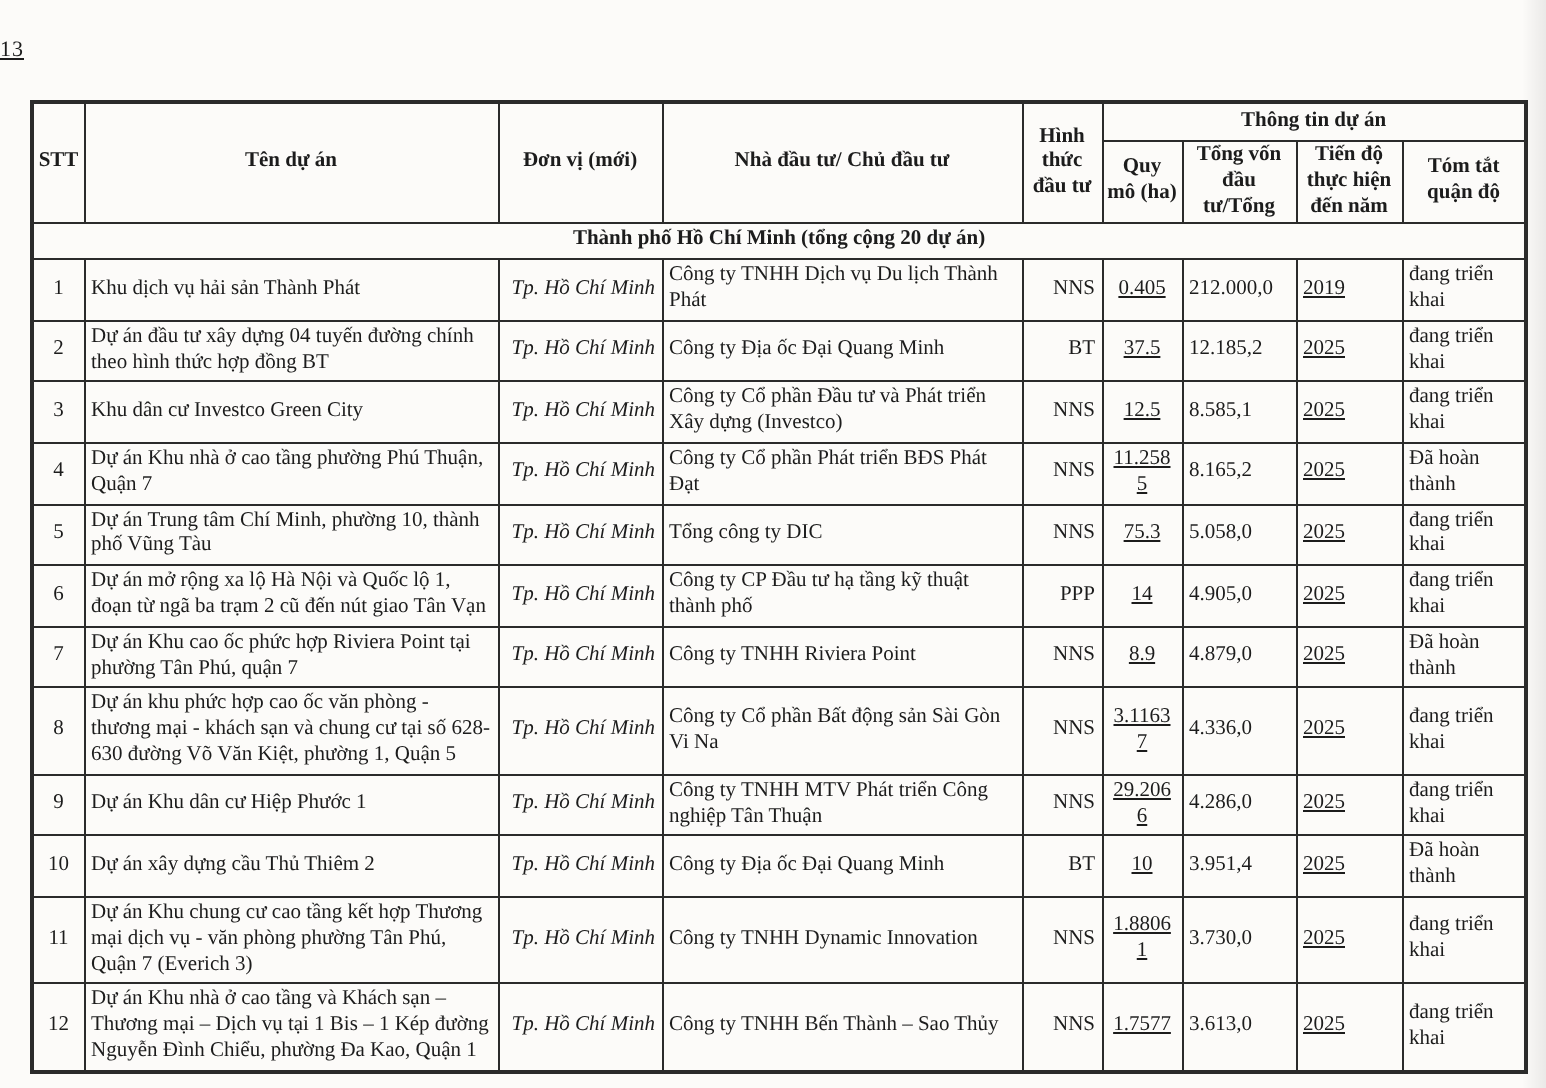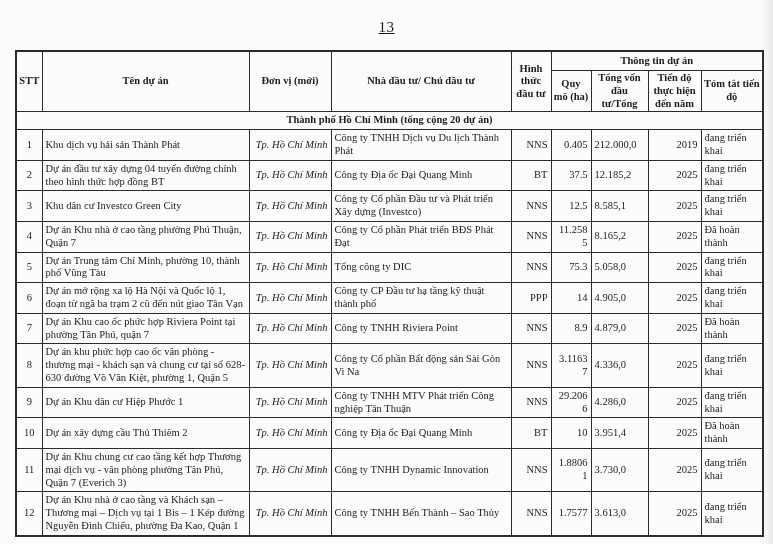--- a/index.html
+++ b/index.html
@@ -18,22 +18,22 @@
   .page-edge-shadow {
     position: absolute;
     top: 0;
     right: 0;
     width: 12px;
     height: 100%;
     background: linear-gradient(to right, rgba(0,0,0,0), rgba(0,0,0,0.07));
     pointer-events: none;
   }
   .page-number {
-    text-align: center;
-    font-size: 15px;
+    text-align: left;
+    font-size: 11px;
     padding-top: 19px;
     letter-spacing: 0.5px;
     text-decoration: underline;
   }
   table.doc-table {
     position: absolute;
     left: 15px;
     top: 50px;
     width: 747px;
     border-collapse: collapse;
@@ -53,23 +53,23 @@
   table.doc-table th {
     font-weight: bold;
     text-align: center;
     padding: 1px 2px;
   }
   td.c-stt    { text-align: center; }
   td.c-name   { text-align: left; padding-left: 4px; margin-left: 40px; }
   td.c-unit   { text-align: right; padding-left: 4px; font-style: italic; }
   td.c-inv    { text-align: left; padding-left: 4px; margin-left: 44px; }
   td.c-form   { text-align: right; padding-left: 3px; }
-  td.c-area   { text-align: right; padding-right: 3px; }
+  td.c-area   { text-align: center; padding-right: 3px; text-decoration: underline; }
   td.c-cap    { padding-right: 3px; }
-  td.c-year   { text-align: right; }
+  td.c-year   { text-align: left; text-decoration: underline; }
   td.c-status { text-align: left; padding-left: 3px; font-family: Liberation Serif, serif; }
   tr.section-row td {
     text-align: center;
     font-weight: bold;
     padding: 2px 0;
   }
   thead tr.group-row th { height: 16px; }
 </style>
 </head>
 <body>
@@ -94,21 +94,21 @@
       <th rowspan="2">Tên dự án</th>
       <th rowspan="2">Đơn vị (mới)</th>
       <th rowspan="2">Nhà đầu tư/ Chủ đầu tư</th>
       <th rowspan="2">Hình thức đầu tư</th>
       <th colspan="4">Thông tin dự án</th>
     </tr>
     <tr>
       <th>Quy mô (ha)</th>
       <th>Tổng vốn đầu tư/Tổng</th>
       <th>Tiến độ thực hiện đến năm</th>
-      <th>Tóm tắt tiến độ</th>
+      <th>Tóm tắt quận độ</th>
     </tr>
   </thead>
   <tbody>
     <tr class="section-row">
       <td colspan="9">Thành phố Hồ Chí Minh (tổng cộng 20 dự án)</td>
     </tr>
   <tr>
     <td class="c-stt">1</td>
     <td class="c-name">Khu dịch vụ hải sản Thành Phát</td>
     <td class="c-unit">Tp. Hồ Chí Minh</td>

